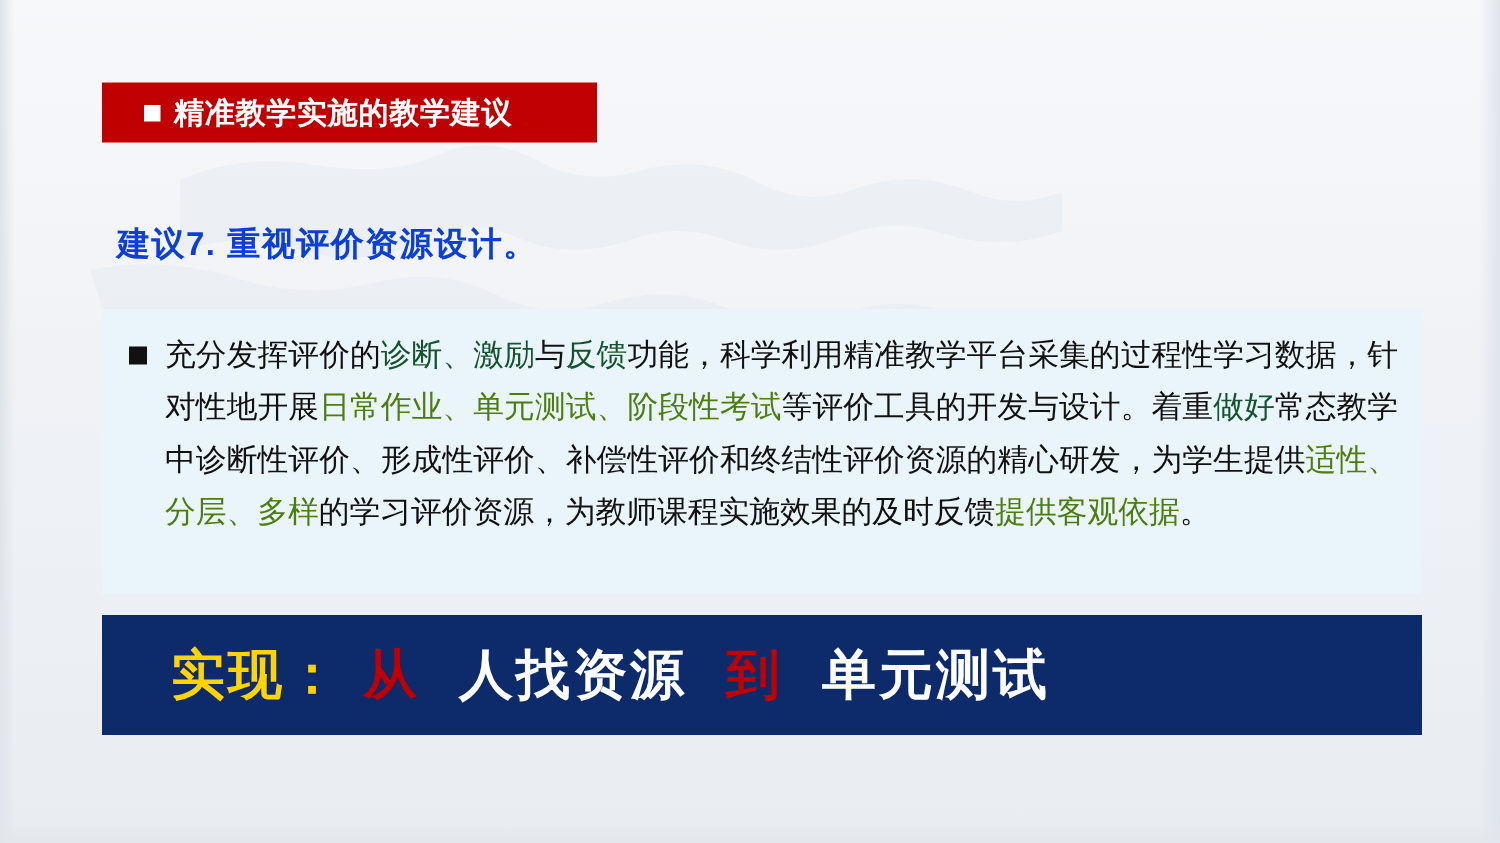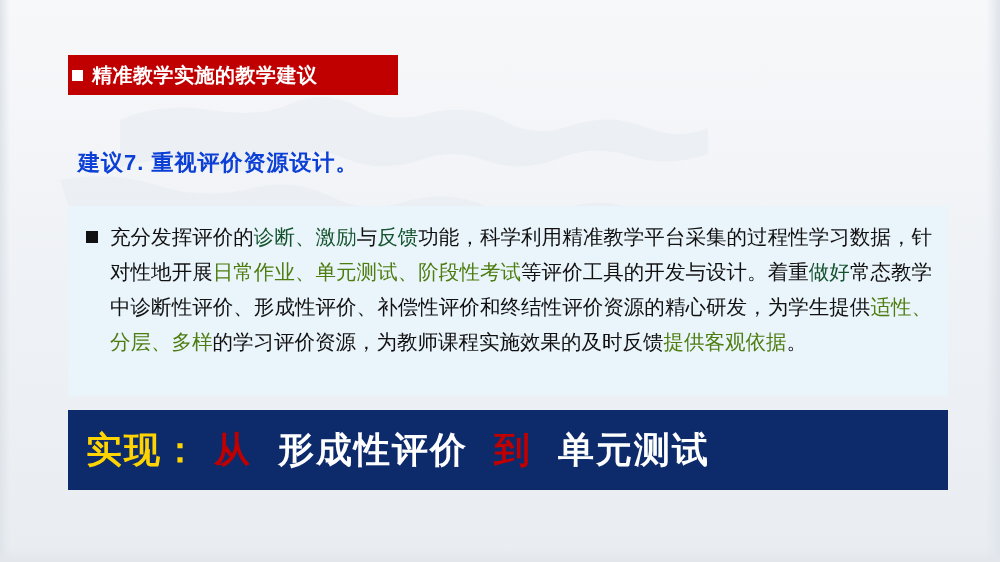--- a/index.html
+++ b/index.html
@@ -51,21 +51,21 @@
   
   .title-banner {
     position: absolute;
     left: 68px;
     top: 55px;
     width: 330px;
     height: 40px;
     background: #c00000;
     display: flex;
     align-items: center;
-    padding-left: 4px;
+    padding-left: 28px;
     box-sizing: border-box;
   }
   .title-banner .bullet-sq {
     width: 11px;
     height: 11px;
     background: #ffffff;
     display: inline-block;
     margin-right: 9px;
     flex: none;
   }
@@ -132,21 +132,21 @@
     align-items: center;
     box-sizing: border-box;
     padding-left: 18px;
   }
   .band-item {
     font-size: 36px;
     font-weight: bold;
     font-family: "Liberation Sans", sans-serif;
     letter-spacing: 2px;
   }
-  .band-yellow { color: #ffd400; }
+  .band-yellow { color: #ffd400; margin-left: 28px; }
   .band-red { color: #c00000; }
   .band-white { color: #ffffff; }
   .gap-sm { display: inline-block; width: 14px; }
   .gap-md { display: inline-block; width: 26px; }
 </style>
 </head>
 <body>
 
 <div class="slide">
 
@@ -174,20 +174,20 @@
       <span class="sq-bullet"></span>
       <span>充分发挥评价的</span><span class="red">诊断、激励</span><span>与</span><span class="red">反馈</span><span>功能，科学利用精准教学平台采集的过程性学习数据，针对性地开展</span><span class="blue">日常作业、单元测试、阶段性考试</span><span>等评价工具的开发与设计。着重</span><span class="red">做好</span><span>常态教学中诊断性评价、形成性评价、补偿性评价和终结性评价资源的精心研发，为学生提供</span><span class="blue">适性、分层、多样</span><span>的学习评价资源，为教师课程实施效果的及时反馈</span><span class="blue">提供客观依据</span><span>。</span>
     </div>
   </div>
 
   <div class="bottom-band">
     <span class="band-item band-yellow">实现：</span>
     <span class="gap-sm"></span>
     <span class="band-item band-red">从</span>
     <span class="gap-md"></span>
-    <span class="band-item band-white">形成性评价</span>
+    <span class="band-item band-white">人找资源</span>
     <span class="gap-md"></span>
     <span class="band-item band-red">到</span>
     <span class="gap-md"></span>
     <span class="band-item band-white">单元测试</span>
   </div>
 
 </div>
 
 </body></html>

